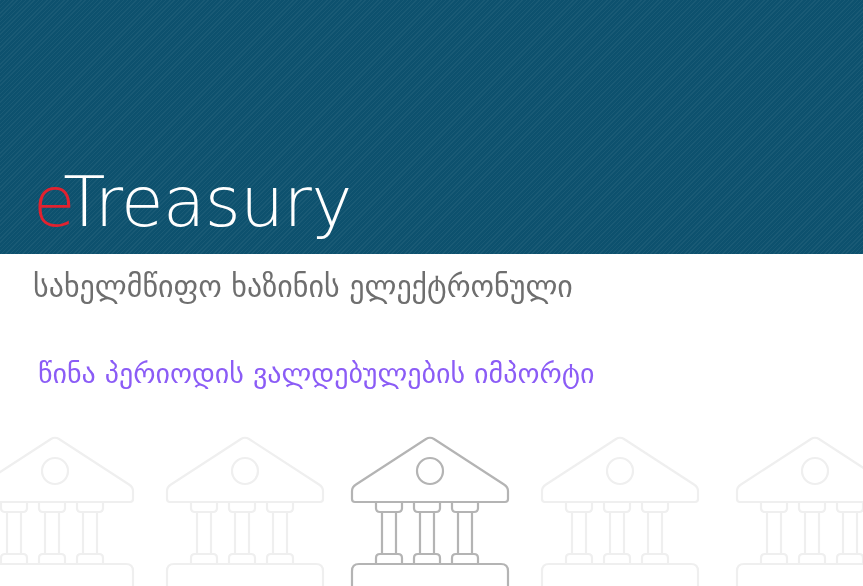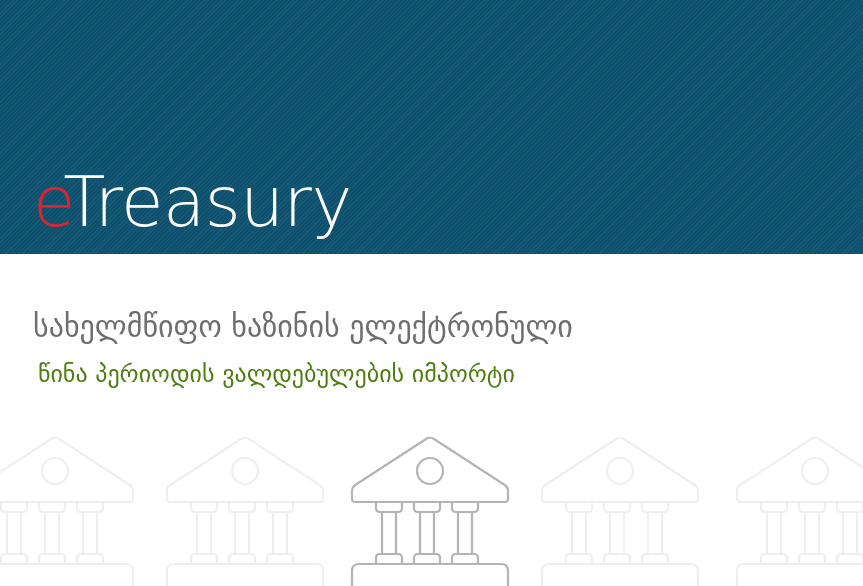--- a/index.html
+++ b/index.html
@@ -60,33 +60,32 @@
   .subtitle {
     position: absolute;
     left: 33px;
     top: 270px;
     width: 700px;
     color: #6e6e6e;
     font-size: 30px;
     font-weight: 400;
     line-height: 33px;
     letter-spacing: 0px;
-    margin-top: 40px;
   }
   .subtitle .sub-line {
     display: block;
     white-space: nowrap;
   }
 
   .section-title {
     position: absolute;
     left: 38px;
     top: 359px;
-    color: #4d7c0f;
-    font-size: 24px;
+    color: #8b5cf6;
+    font-size: 28px;
     font-weight: 400;
     line-height: 30px;
     white-space: nowrap;
   }
 
   
   .buildings {
     position: absolute;
     left: 0;
     top: 425px;

